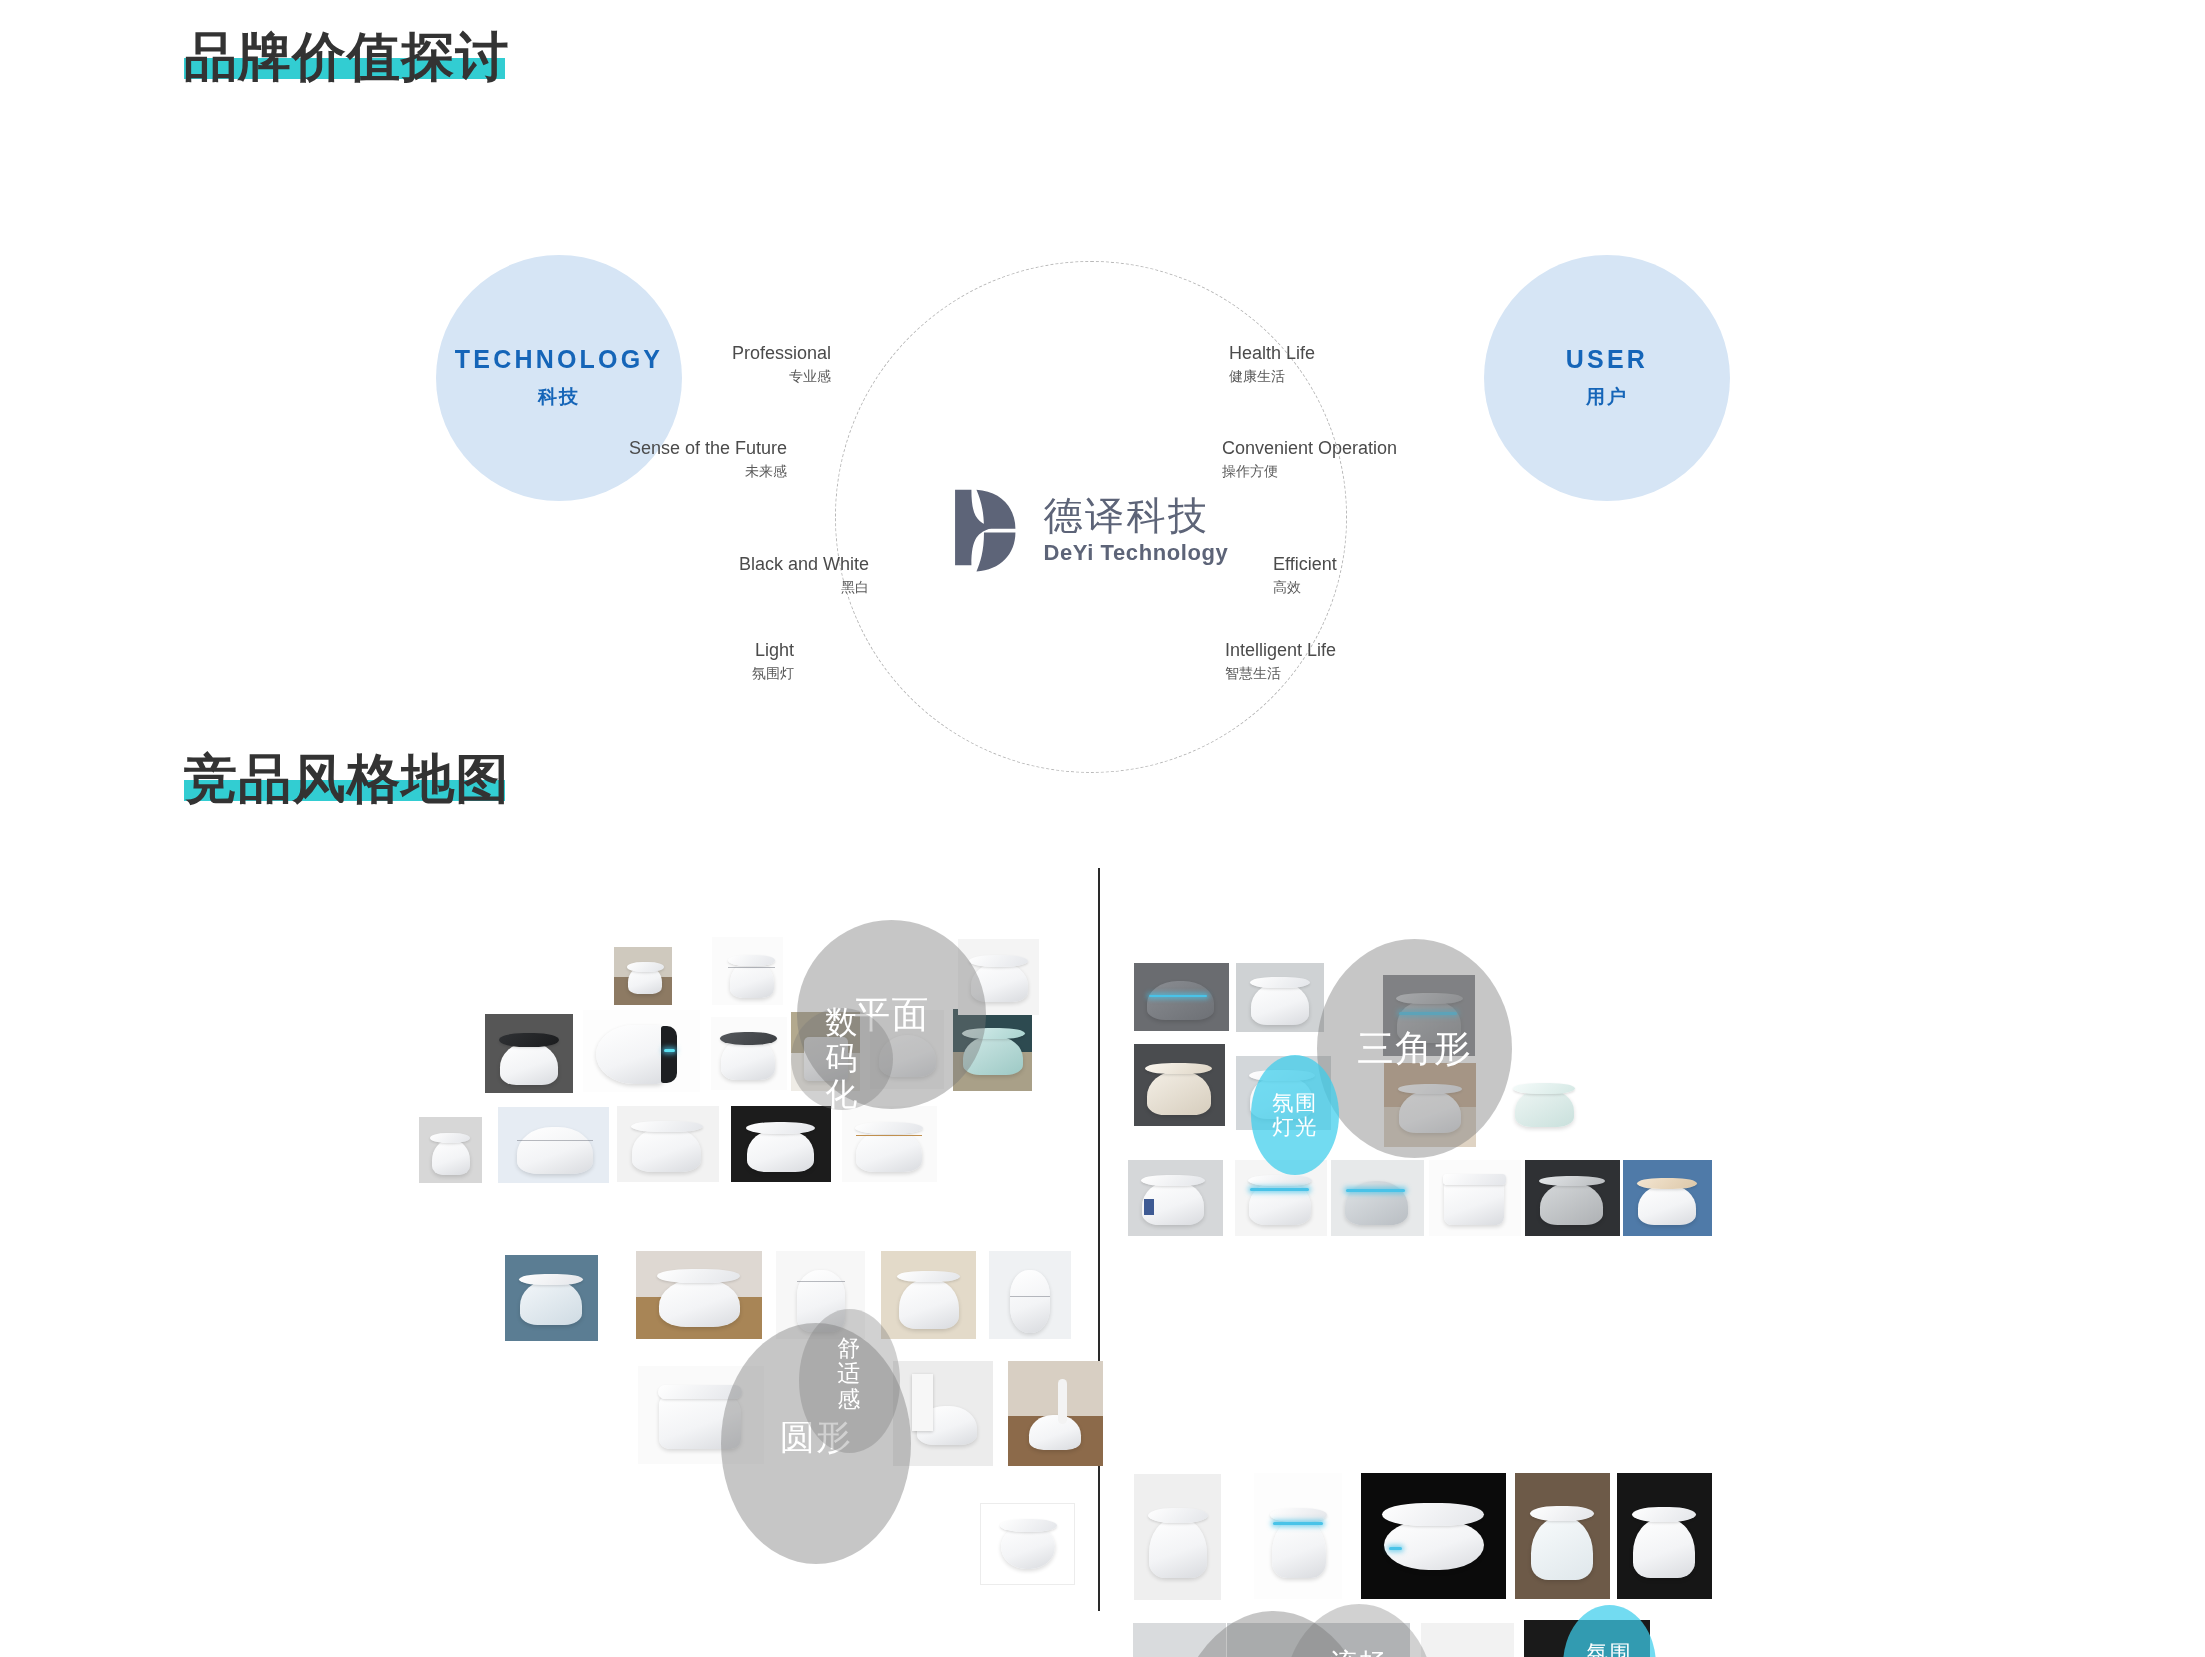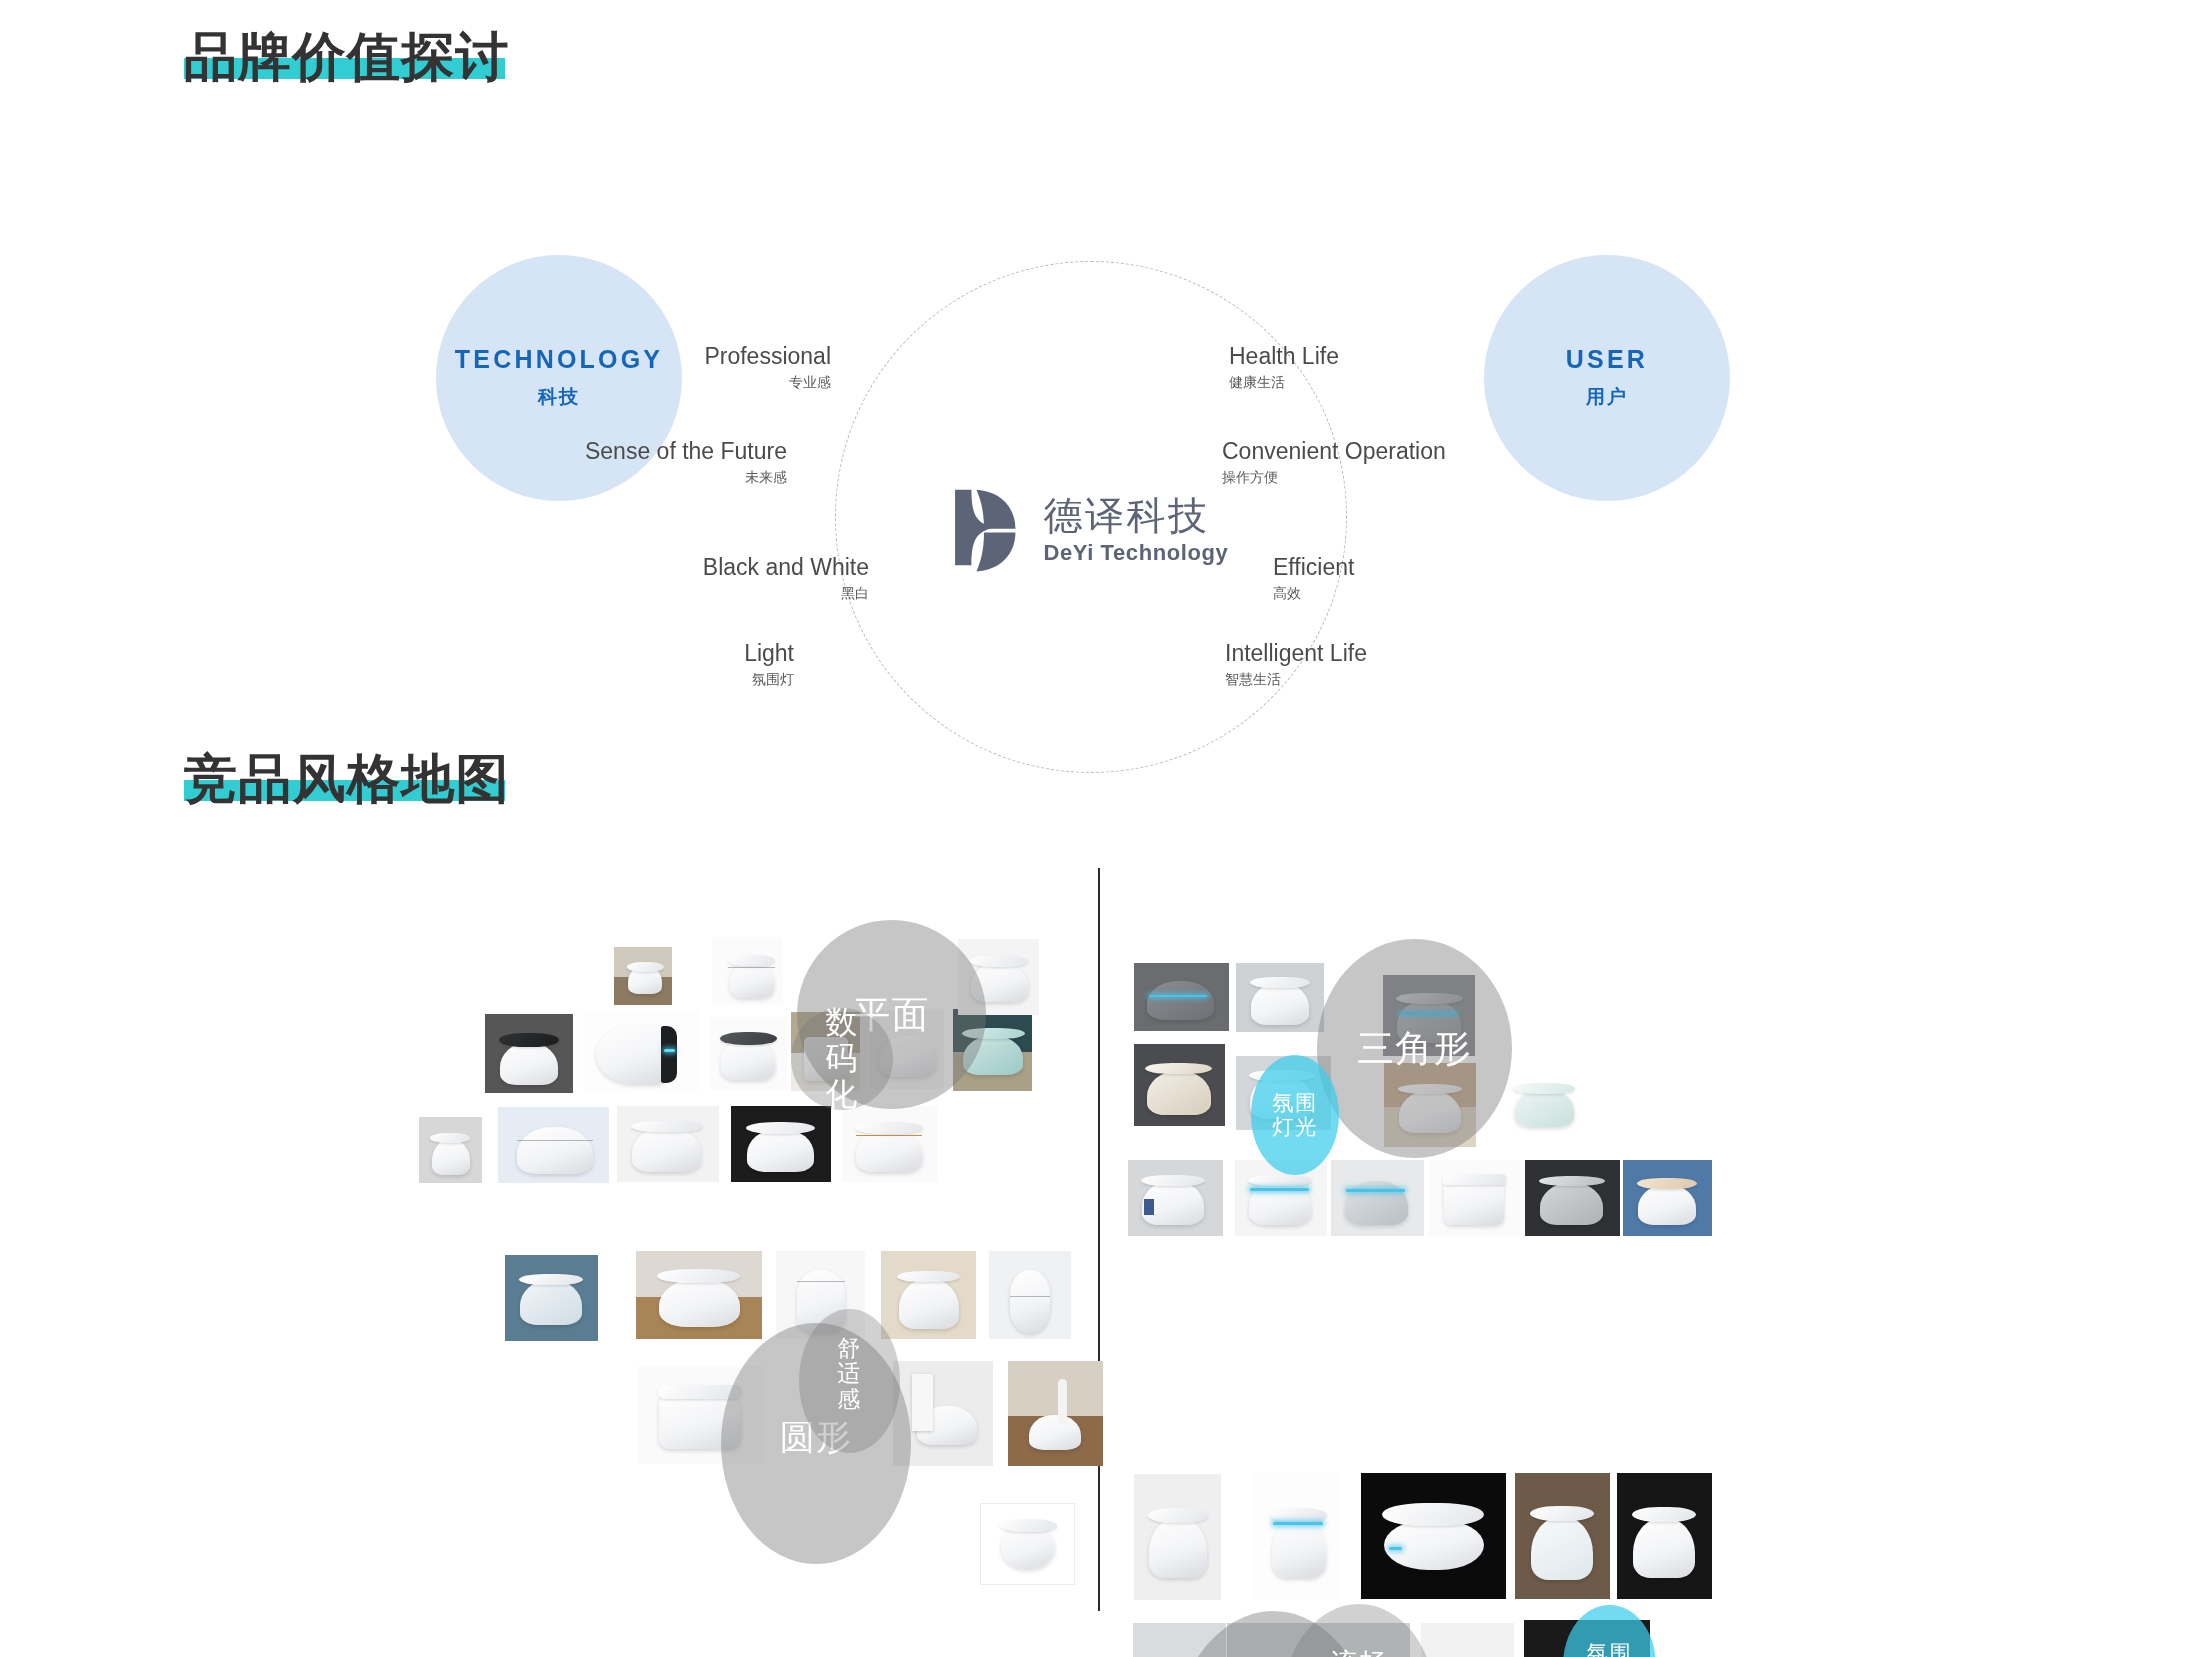--- a/index.html
+++ b/index.html
@@ -42,21 +42,21 @@
      display:flex;align-items:center;}
   #brand-logo .logo-mark{width:71px;height:88px;flex:0 0 auto;}
   #brand-logo .logo-words{margin-left:21.4px;display:flex;flex-direction:column;
      justify-content:center;}
   #brand-logo .logo-cn{font-size:39px;color:#5d6478;letter-spacing:2.5px;
      line-height:1.12;font-family:"DejaVu Sans","Liberation Sans",sans-serif;}
   #brand-logo .logo-en{font-size:22px;color:#5d6478;font-weight:bold;
      letter-spacing:0.6px;line-height:1.15;margin-top:2.5px;}
 
   .attr{position:absolute;width:328px;}
-  .attr .attr-en{font-size:23px;color:#4b4b4b;line-height:1.15;white-space:nowrap;}
+  .attr .attr-en{font-size:18px;color:#4b4b4b;line-height:1.15;white-space:nowrap;}
   .attr .attr-cn{font-size:14px;color:#5a5a5a;line-height:1.3;margin-top:3.8px;
      white-space:nowrap;font-family:"DejaVu Sans","Liberation Sans",sans-serif;}
   .attr.left{text-align:right;}
   .attr.right{text-align:left;}
   .attr.left  {right:1418px;}
   .attr.right {left:1222px;}
 
   #attr-l0{top:217px;} #attr-l1{top:312px;} #attr-l2{top:428px;} #attr-l3{top:514px;}
   #attr-r0{top:217px;} #attr-r1{top:312px;} #attr-r2{top:428px;} #attr-r3{top:514px;}
   .attr.left.ind0{right:1374px;}

